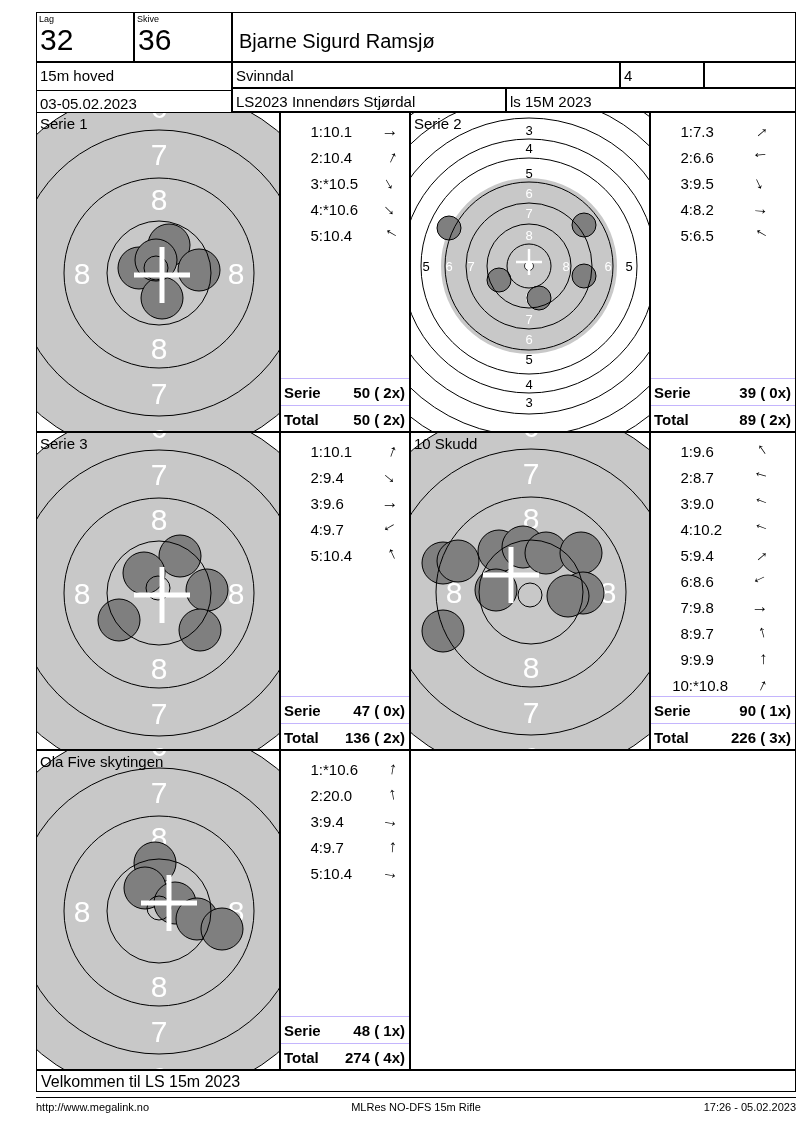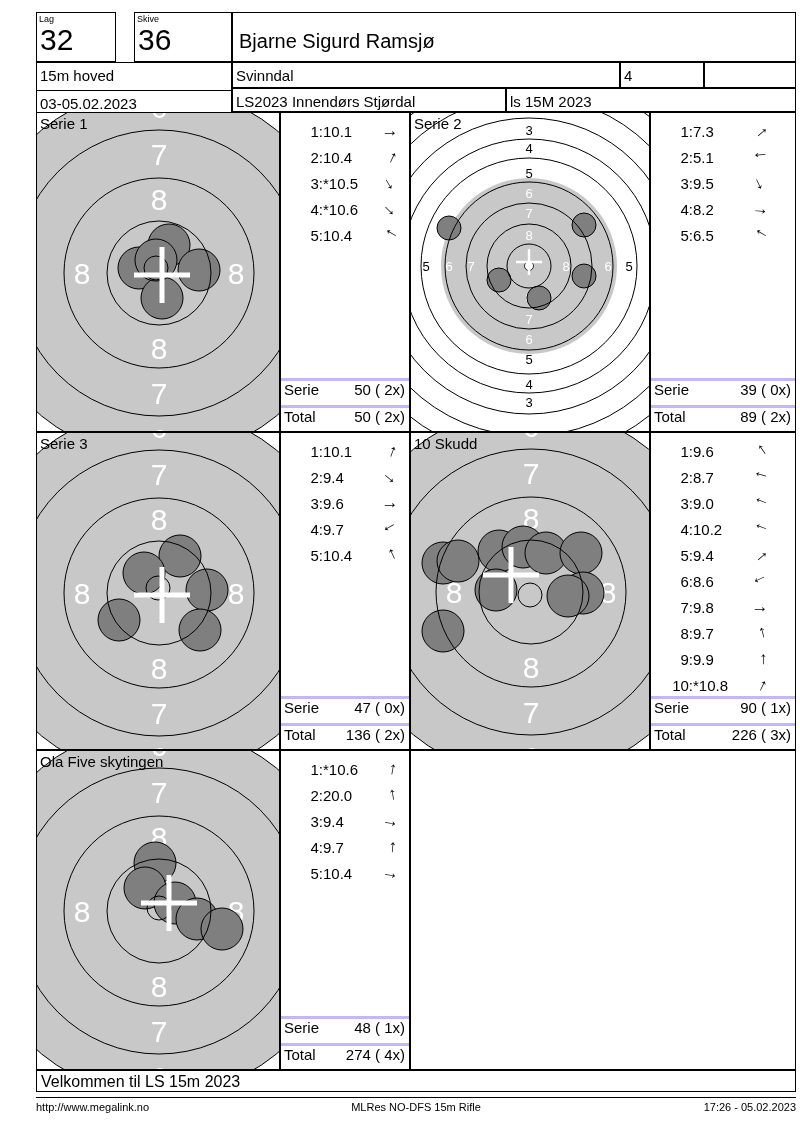--- a/index.html
+++ b/index.html
@@ -11,36 +11,36 @@
   .name{font-size:20px;line-height:30px;padding:13px 0 0 6px;white-space:nowrap;}
   .txt{font-size:15px;line-height:15px;padding:5px 0 0 3px;white-space:nowrap;}
   .panel-target{position:absolute;border:1px solid #000;box-sizing:border-box;background:#fff;overflow:hidden;}
   .panel-title{position:absolute;left:3px;top:2px;font-size:15px;z-index:5;}
   .list{position:absolute;border:1px solid #000;box-sizing:border-box;background:#fff;}
   .shotrow{display:flex;align-items:center;height:26px;font-size:15px;}
   .shotrow .num{width:42px;text-align:right;}
   .shotrow .val{width:50px;text-align:left;}
   .shotrow .arr{width:34px;text-align:center;font-size:17px;}
   .arrglyph{display:inline-block;}
-  .scorerow{position:absolute;left:0;width:100%;border-top:3px solid #c4b5fd;box-sizing:border-box;
-            display:flex;justify-content:space-between;font-size:15px;}
+  .scorerow{position:absolute;left:0;width:100%;border-top:1px solid #c4b5fd;box-sizing:border-box;
+            display:flex;justify-content:space-between;align-items:center;font-size:15px;font-weight:bold;}
   .scorerow .lbl{padding-left:3px;}
   .scorerow .v{padding-right:4px;}
   .welcome{font-size:16px;line-height:16px;padding:3px 0 0 4px;}
   .footrule{position:absolute;left:36px;width:760px;height:0;border-top:1px solid #000;}
   .foot{position:absolute;font-size:11px;white-space:nowrap;}
   a{color:inherit;text-decoration:none;}
   svg{display:block;}
 </style>
 </head>
 <body>
 
 <div class="page">
 
-  <div class="cell" style="left:36px;top:12px;width:80px;height:50px">
+  <div class="cell" style="left:36px;top:12px;width:98px;height:50px">
     <div class="mini">Lag</div>
     <div class="big">32</div>
   </div>
   <div class="cell" style="left:134px;top:12px;width:98px;height:50px">
     <div class="mini">Skive</div>
     <div class="big">36</div>
   </div>
   <div class="cell" style="left:232px;top:12px;width:564px;height:50px">
     <div class="name">Bjarne Sigurd Ramsjø</div>
   </div>
@@ -176,21 +176,21 @@
       </div>
       <div class="list" style="left: 650px; top: 112px; width: 146px; height: 320px;">
         <div style="padding-top: 5px;">
           <div class="shotrow">
             <span class="num">1:</span>
             <span class="val">7.3</span>
             <span class="arr"><span class="arrglyph" style="transform: rotate(-40deg);">→</span></span>
           </div>
           <div class="shotrow">
             <span class="num">2:</span>
-            <span class="val">5.1</span>
+            <span class="val">6.6</span>
             <span class="arr"><span class="arrglyph" style="transform: rotate(-185deg);">→</span></span>
           </div>
           <div class="shotrow">
             <span class="num">3:</span>
             <span class="val">9.5</span>
             <span class="arr"><span class="arrglyph" style="transform: rotate(65deg);">→</span></span>
           </div>
           <div class="shotrow">
             <span class="num">4:</span>
             <span class="val">8.2</span>

